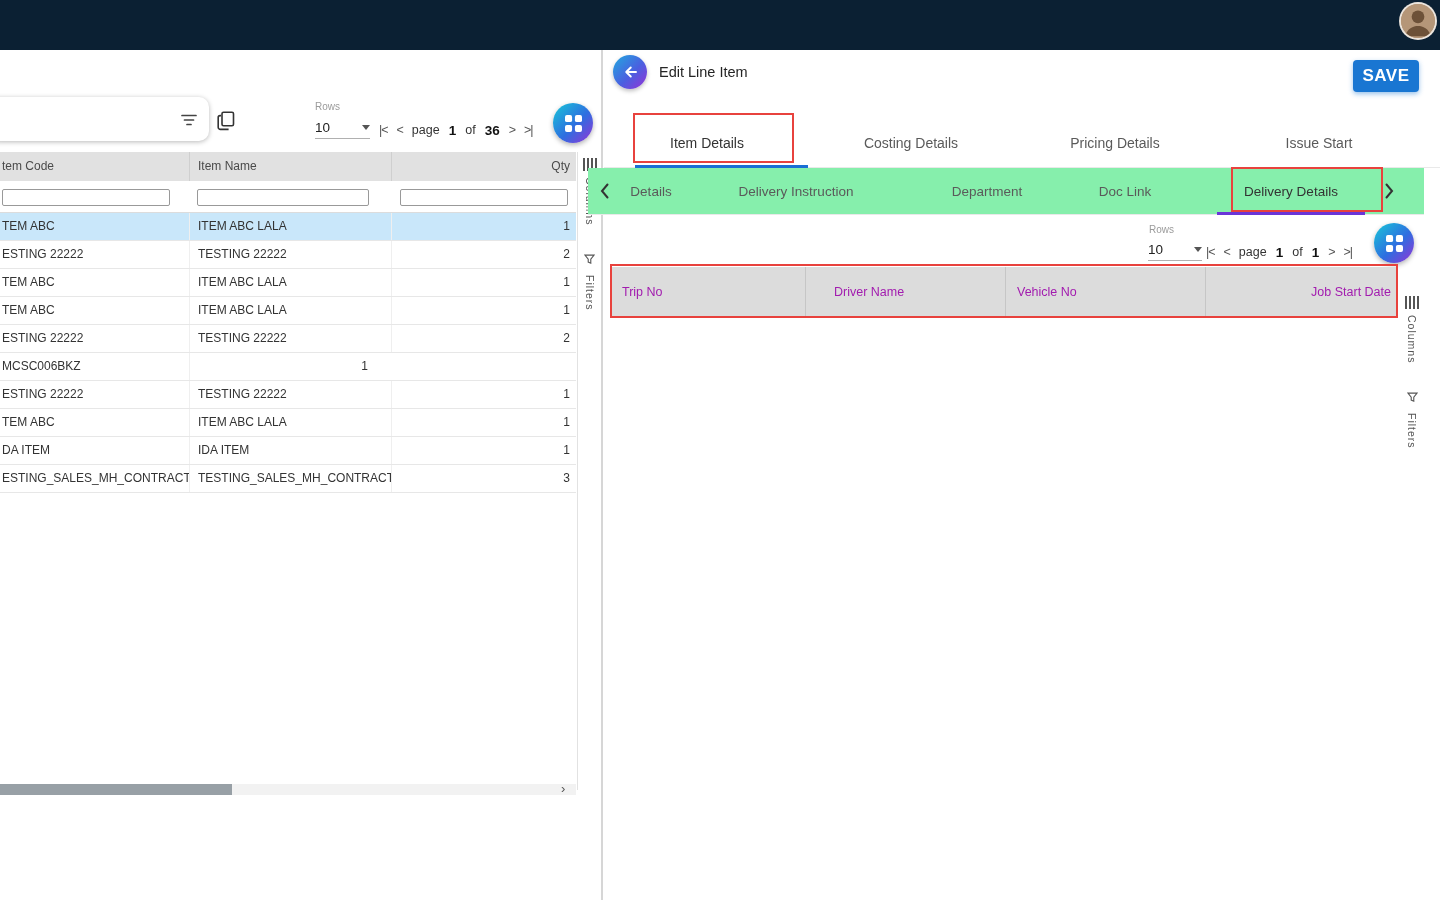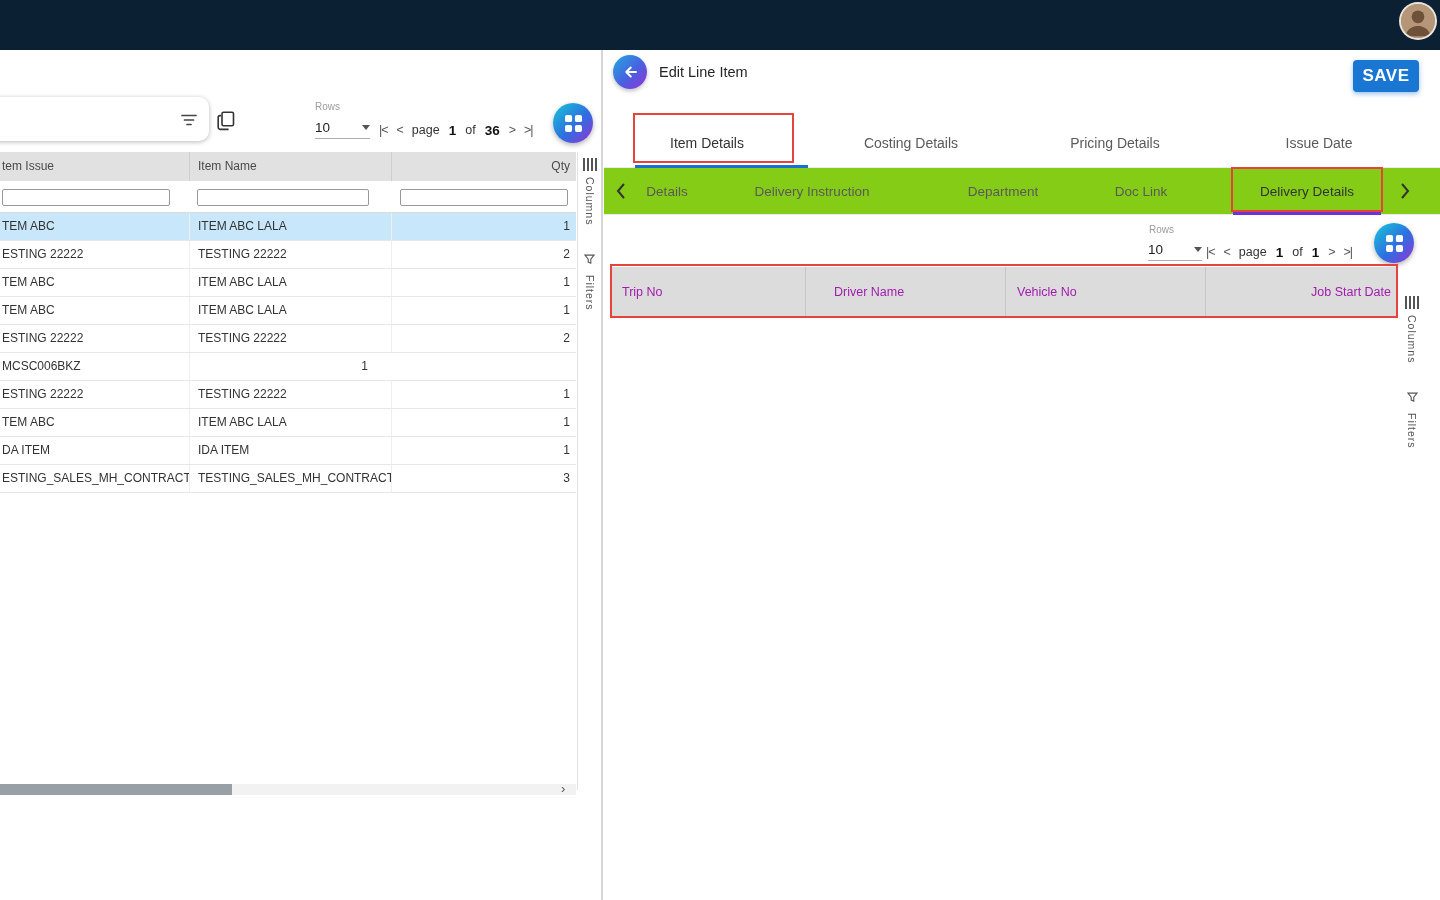--- a/index.html
+++ b/index.html
@@ -84,21 +84,21 @@
   .save-btn { position:absolute; left:1353px; top:60px; width:66px; height:32px; background:#1976d2; border:none;
     border-radius:4px; color:#fff; font-size:17px; font-weight:bold; letter-spacing:.5px; cursor:pointer;
     box-shadow:0 2px 5px rgba(25,118,210,.45); font-family:inherit; }
 
   .tabs-row { position:absolute; left:604px; top:118px; width:836px; height:50px; border-bottom:1px solid #e9e9e9; background:#fff; }
   .tab { position:absolute; top:0; width:204px; height:50px; line-height:50px; text-align:center;
     font-size:14px; color:#5a5a5a; cursor:pointer; white-space:nowrap; }
   .tab.active { color:#333; }
   .tab-underline { position:absolute; left:31px; top:47px; width:173px; height:3px; background:#1a6fd4; }
 
-  .subtabs-row { position:absolute; left:604px; top:168px; width:836px; height:47px; border-bottom:1px solid #e9e9e9; background:#84cc16; }
+  .subtabs-row { position:absolute; left:588px; top:168px; width:836px; height:47px; border-bottom:1px solid #e9e9e9; background:#86efac; }
   .subtab { position:absolute; top:0; line-height:47px; font-size:13.5px; color:#5a5a5a;
     transform:translateX(-50%); cursor:pointer; white-space:nowrap; }
   .subtab.active { color:#333; }
   .subtab-underline { position:absolute; left:629px; top:44px; width:148px; height:3px; background:#6a35d8; }
   .subnav { position:absolute; top:15px; cursor:pointer; }
 
   .rt-header { position:absolute; left:612px; top:267px; width:785px; height:50px; background:#dcdcdc; display:flex; }
   .rt-h { font-size:12.5px; color:#a21caf; line-height:50px; white-space:nowrap; overflow:hidden; cursor:pointer; }
   .rw1 { width:193px; padding-left:10px; }
   .rw2 { width:200px; padding-left:28px; border-left:1px solid #c6c6c6; }
@@ -162,21 +162,21 @@
   <button class="grad-btn" style="left:553px; top:103px;">
     <svg width="17" height="17" viewBox="0 0 18 18">
       <rect x="0" y="0" width="7.5" height="7.5" rx="2" fill="#fff"></rect>
       <rect x="10.5" y="0" width="7.5" height="7.5" rx="2" fill="#fff"></rect>
       <rect x="0" y="10.5" width="7.5" height="7.5" rx="2" fill="#fff"></rect>
       <rect x="10.5" y="10.5" width="7.5" height="7.5" rx="2" fill="#fff"></rect>
     </svg>
   </button>
 
   <div class="lt-header">
-    <div class="lt-h w1">tem Issue</div>
+    <div class="lt-h w1">tem Code</div>
     <div class="lt-h w2">Item Name</div>
     <div class="lt-h w3">Qty</div>
   </div>
 
   <div class="lt-filter">
     <input type="text" style="left: 2px; width: 168px;">
     <input type="text" style="left: 197px; width: 172px;">
     <input type="text" style="left: 400px; width: 168px;">
   </div>
 
@@ -263,21 +263,21 @@
       <path d="M20 12H8M13 6l-6 6 6 6" stroke="#fff" stroke-width="2.6" fill="none" stroke-linecap="round" stroke-linejoin="round"></path>
     </svg>
   </button>
   <div class="page-title">Edit Line Item</div>
   <button class="save-btn">SAVE</button>
 
   <div class="tabs-row">
     <div class="tab active" style="left:1px;">Item Details</div>
     <div class="tab" style="left:205px;">Costing Details</div>
     <div class="tab" style="left:409px;">Pricing Details</div>
-    <div class="tab" style="left:613px;">Issue Date</div>
+    <div class="tab" style="left:613px;">Issue Start</div>
     <div class="tab-underline"></div>
   </div>
 
   <div class="subtabs-row">
     <span class="subnav" style="left:12px;">
       <svg width="9" height="16" viewBox="0 0 9 16">
         <path d="M7.5 1.5 2 8l5.5 6.5" stroke="#333" stroke-width="2" fill="none" stroke-linecap="round"></path>
       </svg>
     </span>
     <div class="subtab" style="left:63px;">Details</div>

